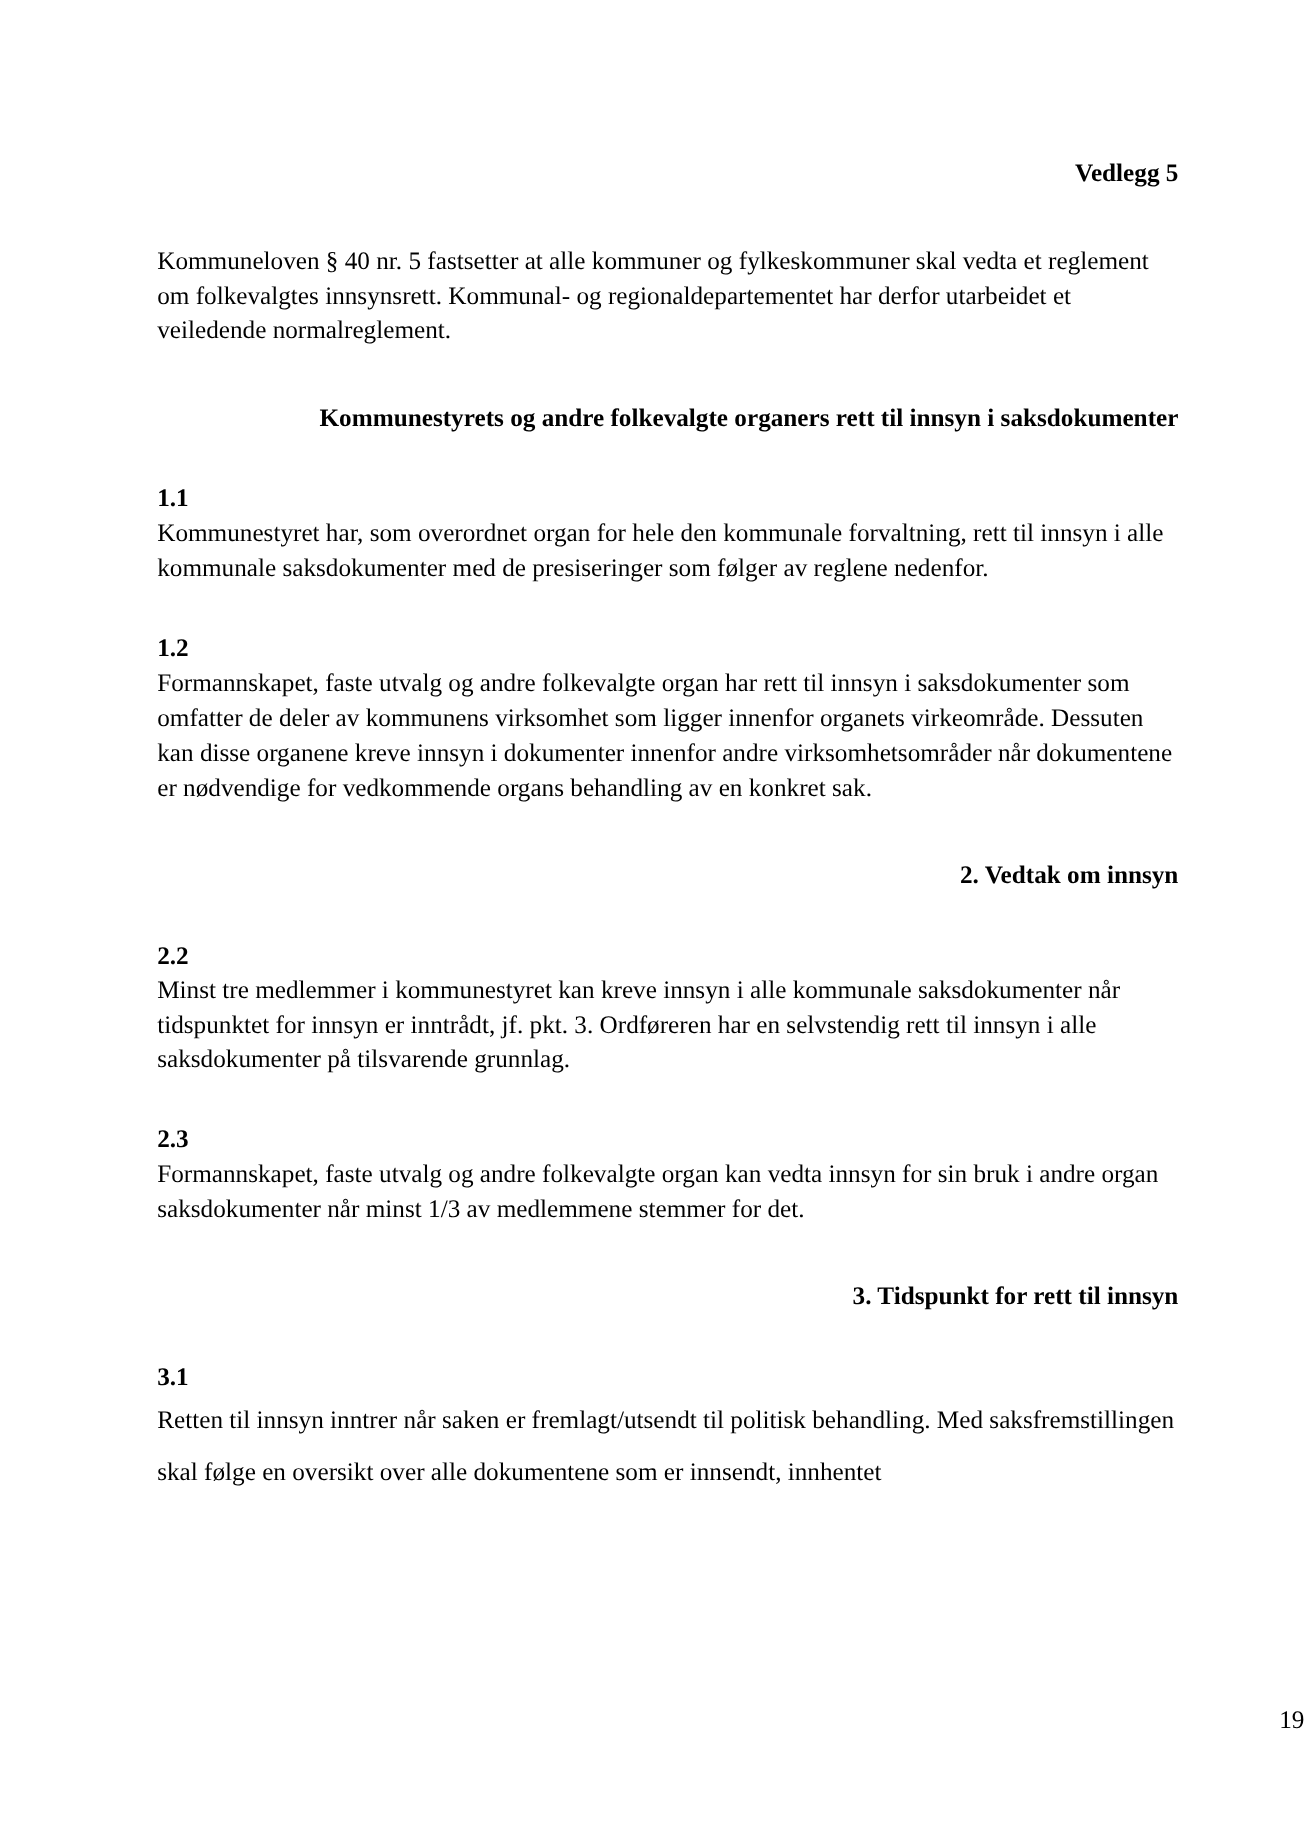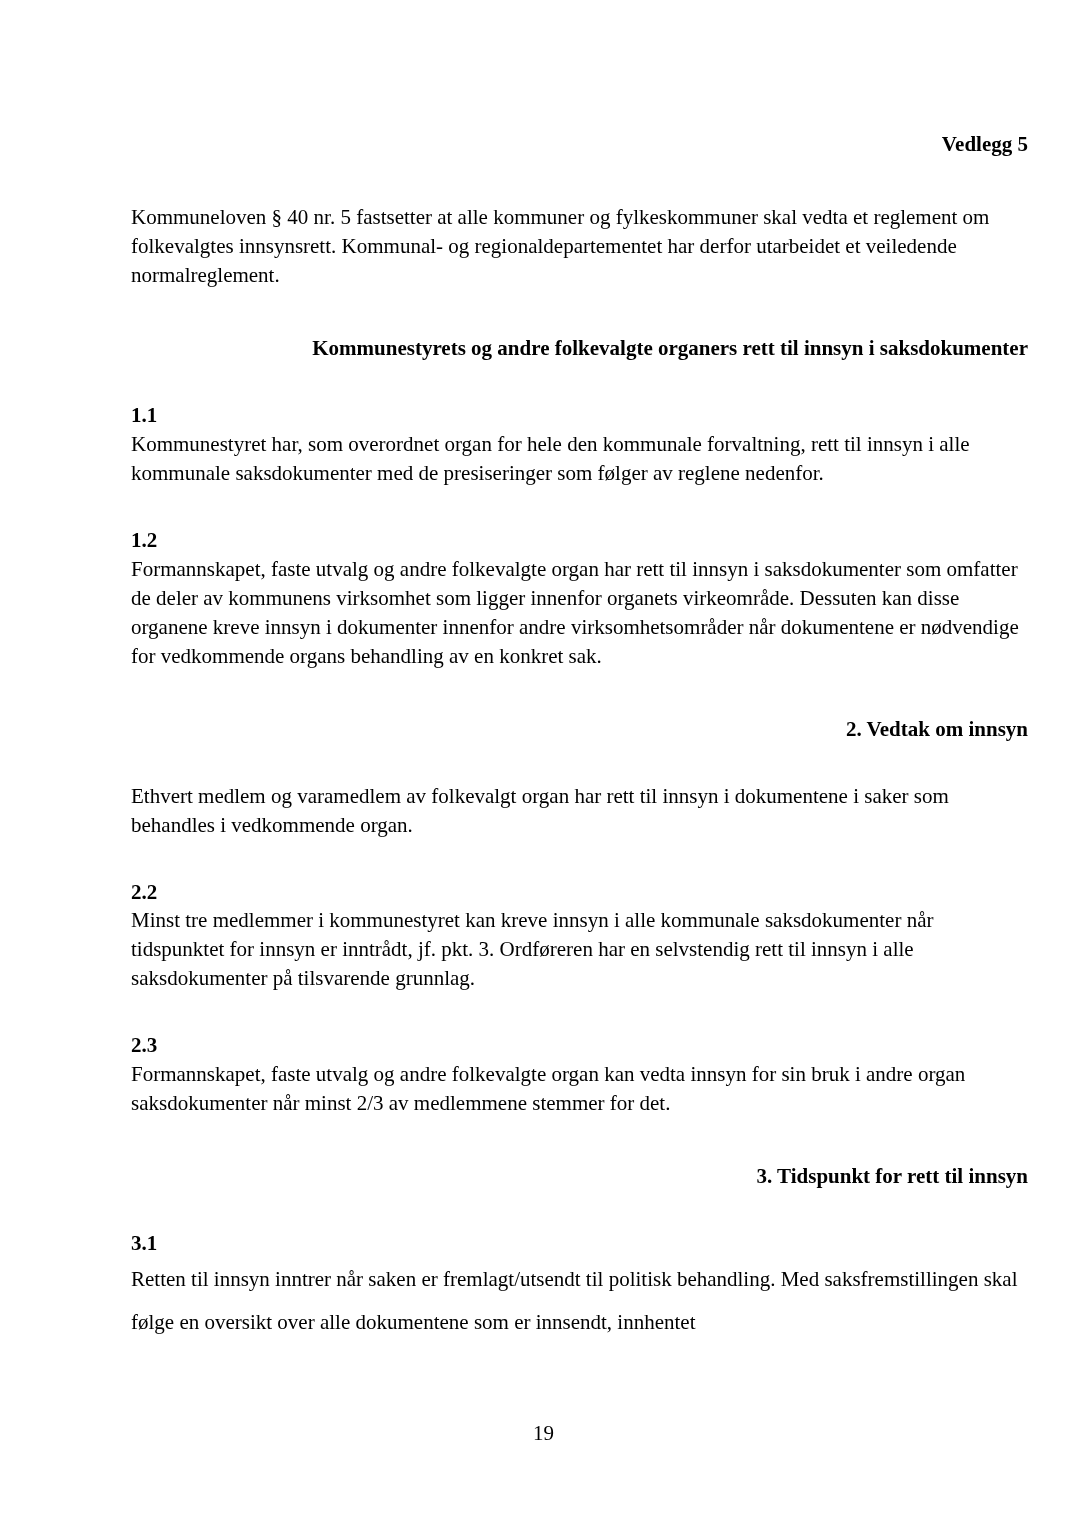--- a/index.html
+++ b/index.html
@@ -7,21 +7,21 @@
     padding: 0;
     background: #ffffff;
   }
   .page {
     position: relative;
     width: 1087px;
     height: 1536px;
     margin: 0 auto;
     background: #ffffff;
     box-sizing: border-box;
-    padding: 130px 59px 0 131px;
+    padding: 130px 105px 0 131px;
     font-family: "Liberation Serif", "DejaVu Serif", serif;
     color: #000000;
     font-size: 21px;
     line-height: 1.38;
   }
   .header-row {
     text-align: right;
     font-weight: bold;
   }
   .title-block {
@@ -54,21 +54,21 @@
     margin: 0;
   }
   .item-text.spaced {
     line-height: 2.05;
   }
   .page-number {
     position: absolute;
     bottom: 88px;
     left: 0;
     width: 100%;
-    text-align: center;
+    text-align: right;
   }
 </style>
 </head>
 <body>
 
 <div class="page">
 
   <div class="header-row">Vedlegg 5</div>
 
 
@@ -85,31 +85,30 @@
     <div class="item">
       <div class="item-number">1.2</div>
       <p class="item-text">Formannskapet, faste utvalg og andre folkevalgte organ har rett til innsyn i saksdokumenter som omfatter de deler av kommunens virksomhet som ligger innenfor organets virkeområde. Dessuten kan disse organene kreve innsyn i dokumenter innenfor andre virksomhetsområder når dokumentene er nødvendige for vedkommende organs behandling av en konkret sak.</p>
     </div>
   </div>
 
   <div class="section">
     <h2 class="section-heading">2. Vedtak om innsyn</h2>
 
     <div class="item">
-      <p class="item-text">Ethvert medlem og varamedlem av folkevalgt organ har rett til innsyn i dokumentene i saker som behandles i vedkommende organ.</p>
     </div>
 
     <div class="item">
       <div class="item-number">2.2</div>
       <p class="item-text">Minst tre medlemmer i kommunestyret kan kreve innsyn i alle kommunale saksdokumenter når tidspunktet for innsyn er inntrådt, jf. pkt. 3. Ordføreren har en selvstendig rett til innsyn i alle saksdokumenter på tilsvarende grunnlag.</p>
     </div>
 
     <div class="item">
       <div class="item-number">2.3</div>
-      <p class="item-text">Formannskapet, faste utvalg og andre folkevalgte organ kan vedta innsyn for sin bruk i andre organ saksdokumenter når minst 2/3 av medlemmene stemmer for det.</p>
+      <p class="item-text">Formannskapet, faste utvalg og andre folkevalgte organ kan vedta innsyn for sin bruk i andre organ saksdokumenter når minst 1/3 av medlemmene stemmer for det.</p>
     </div>
   </div>
 
   <div class="section">
     <h2 class="section-heading">3. Tidspunkt for rett til innsyn</h2>
 
     <div class="item">
       <div class="item-number">3.1</div>
       <p class="item-text spaced">Retten til innsyn inntrer når saken er fremlagt/utsendt til politisk behandling. Med saksfremstillingen skal følge en oversikt over alle dokumentene som er innsendt, innhentet</p>
     </div>

